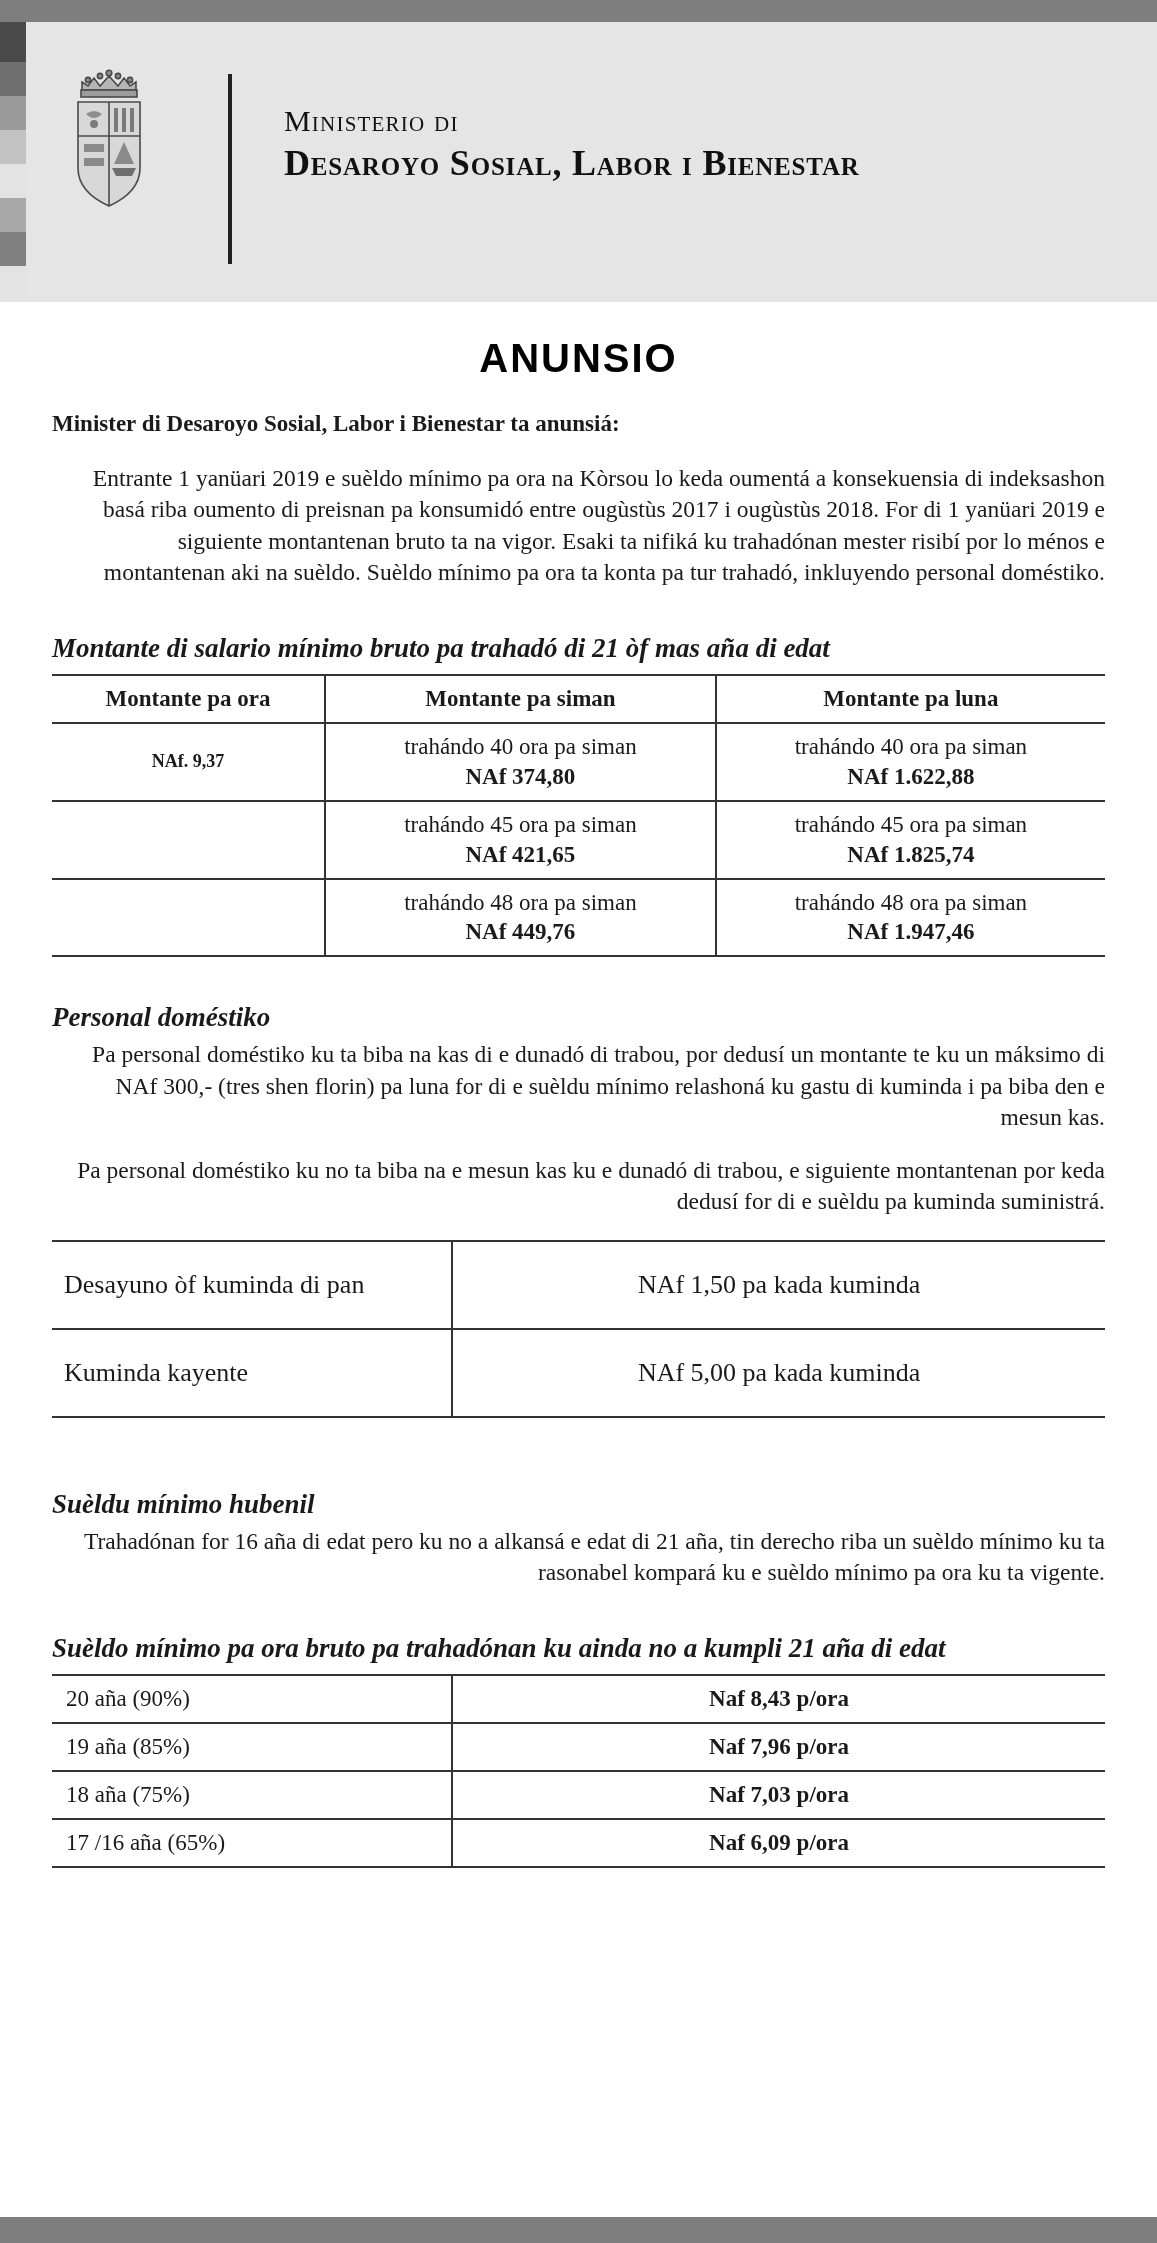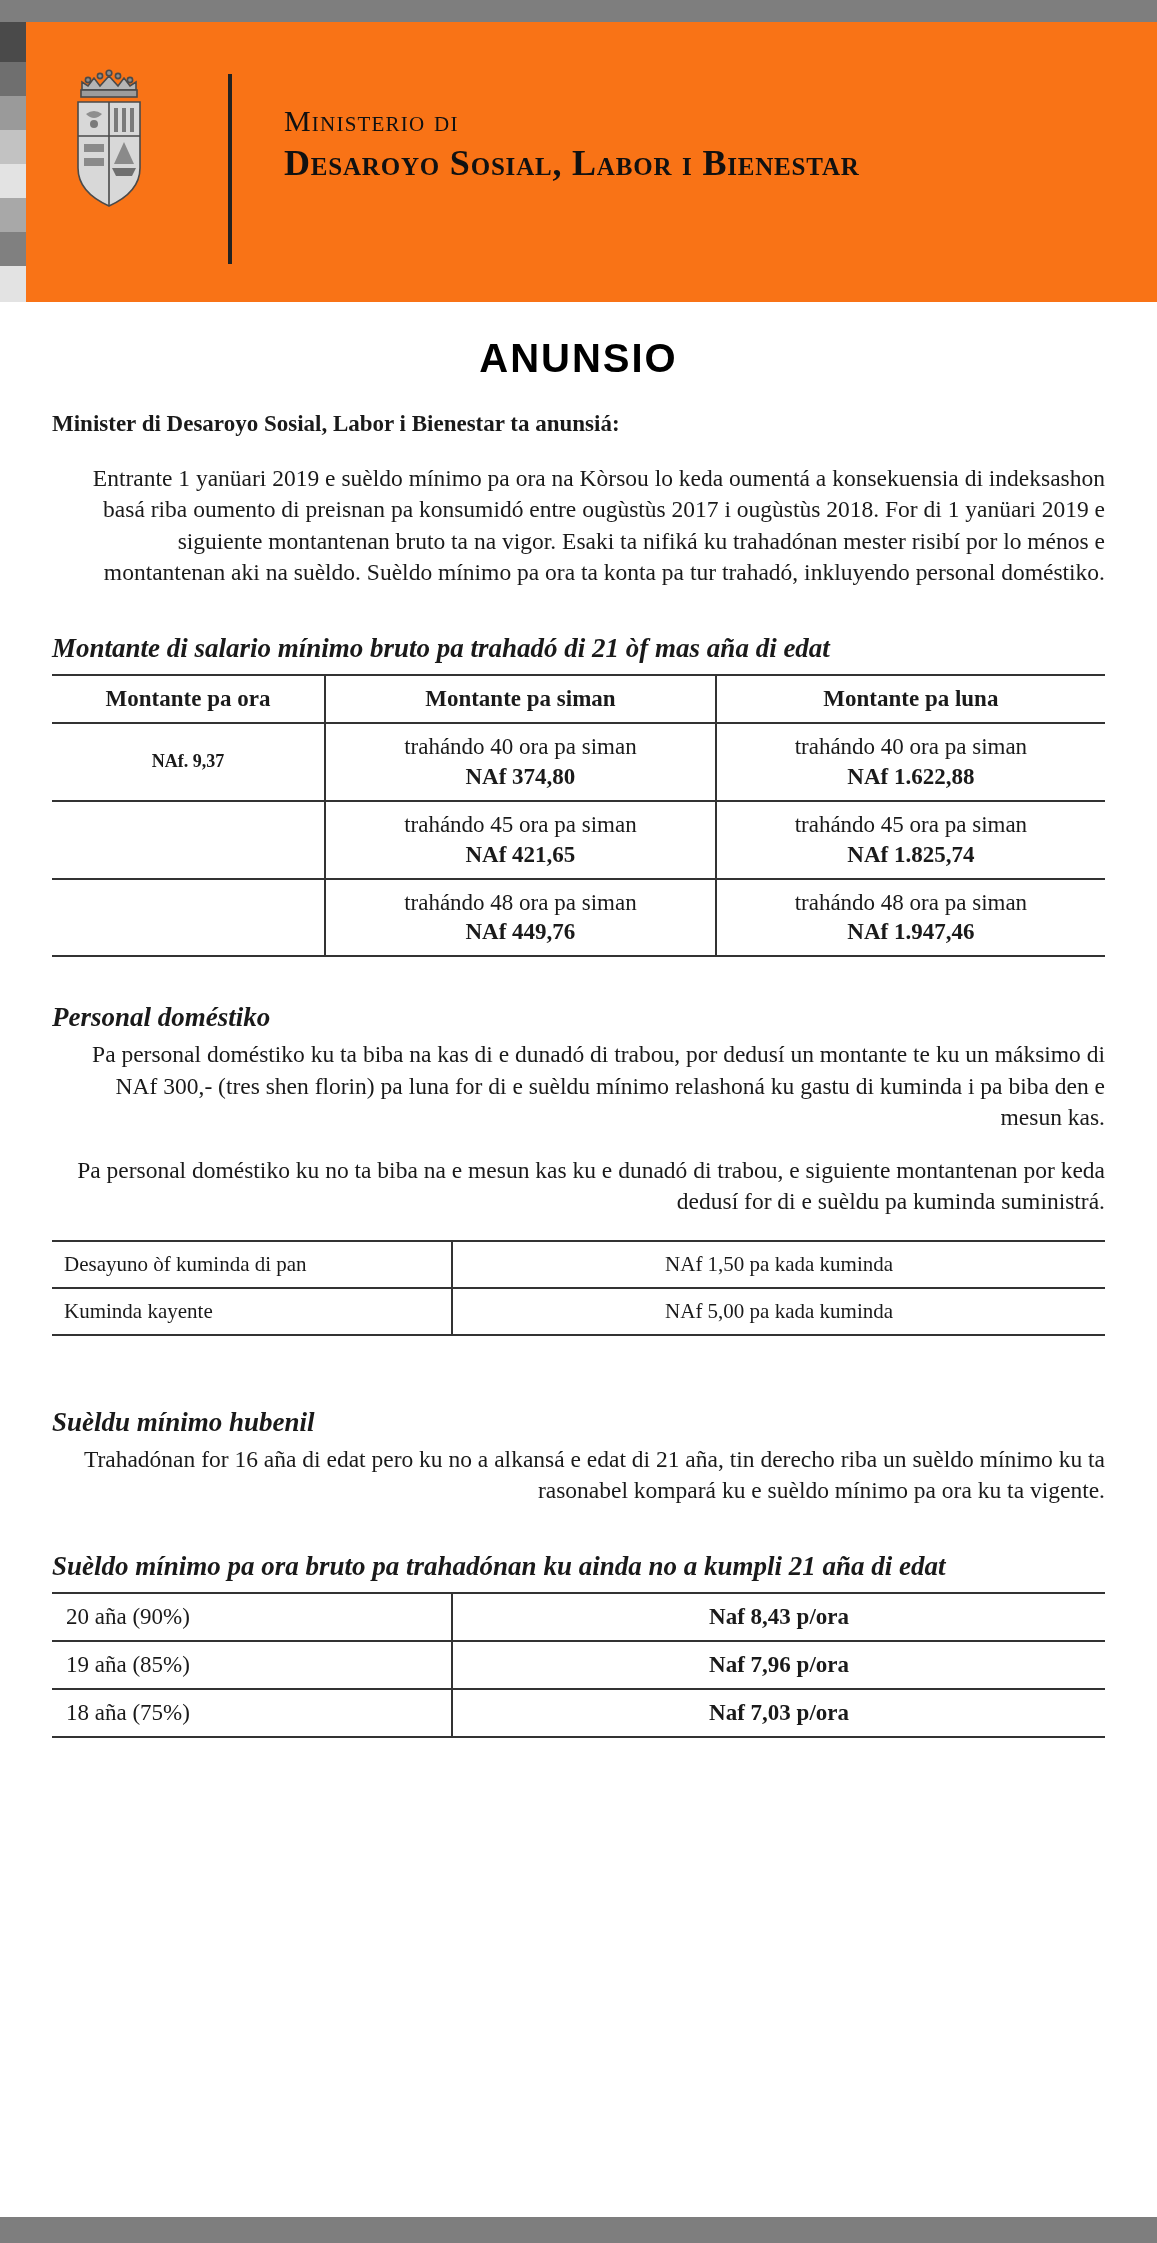--- a/index.html
+++ b/index.html
@@ -16,21 +16,21 @@
     overflow: hidden;
   }
 
   
   .top-dark-bar {
     height: 22px;
     background: #7e7e7e;
     width: 100%;
   }
   .header-band {
-    background: #f97316;
+    background: #e5e5e5;
     height: 280px;
     position: relative;
     width: 100%;
   }
   .swatch-stack {
     position: absolute;
     left: 0;
     top: 0;
     width: 26px;
     height: 280px;
@@ -138,22 +138,22 @@
     font-weight: bold;
     font-size: 18px;
     vertical-align: top;
     padding-top: 16px;
   }
 
   table.two-col {
     margin-top: 4px;
   }
   table.two-col td {
-    padding: 10px 12px;
-    font-size: 21px;
+    padding: 28px 12px;
+    font-size: 26px;
   }
   table.two-col td.right {
     text-align: center;
     font-weight: normal;
     border-left: 2px solid #333;
   }
   .row-line { border-bottom: 2px solid #333; }
 
   table.youth td {
     padding: 10px 14px;
@@ -317,18 +317,22 @@
         <td class="right">Naf  8,43 p/ora</td>
       </tr>
       <tr class="row-line">
         <td>19 aña (85%)</td>
         <td class="right">Naf  7,96 p/ora</td>
       </tr>
       <tr class="row-line">
         <td>18 aña (75%)</td>
         <td class="right">Naf  7,03 p/ora</td>
       </tr>
+      <tr class="row-line">
+        <td>17  /16 aña (65%)</td>
+        <td class="right">Naf  6,09 p/ora</td>
+      </tr>
     </tbody>
   </table>
 
 </div>
 
 <div class="bottom-bar"></div>
 
 </body></html>

